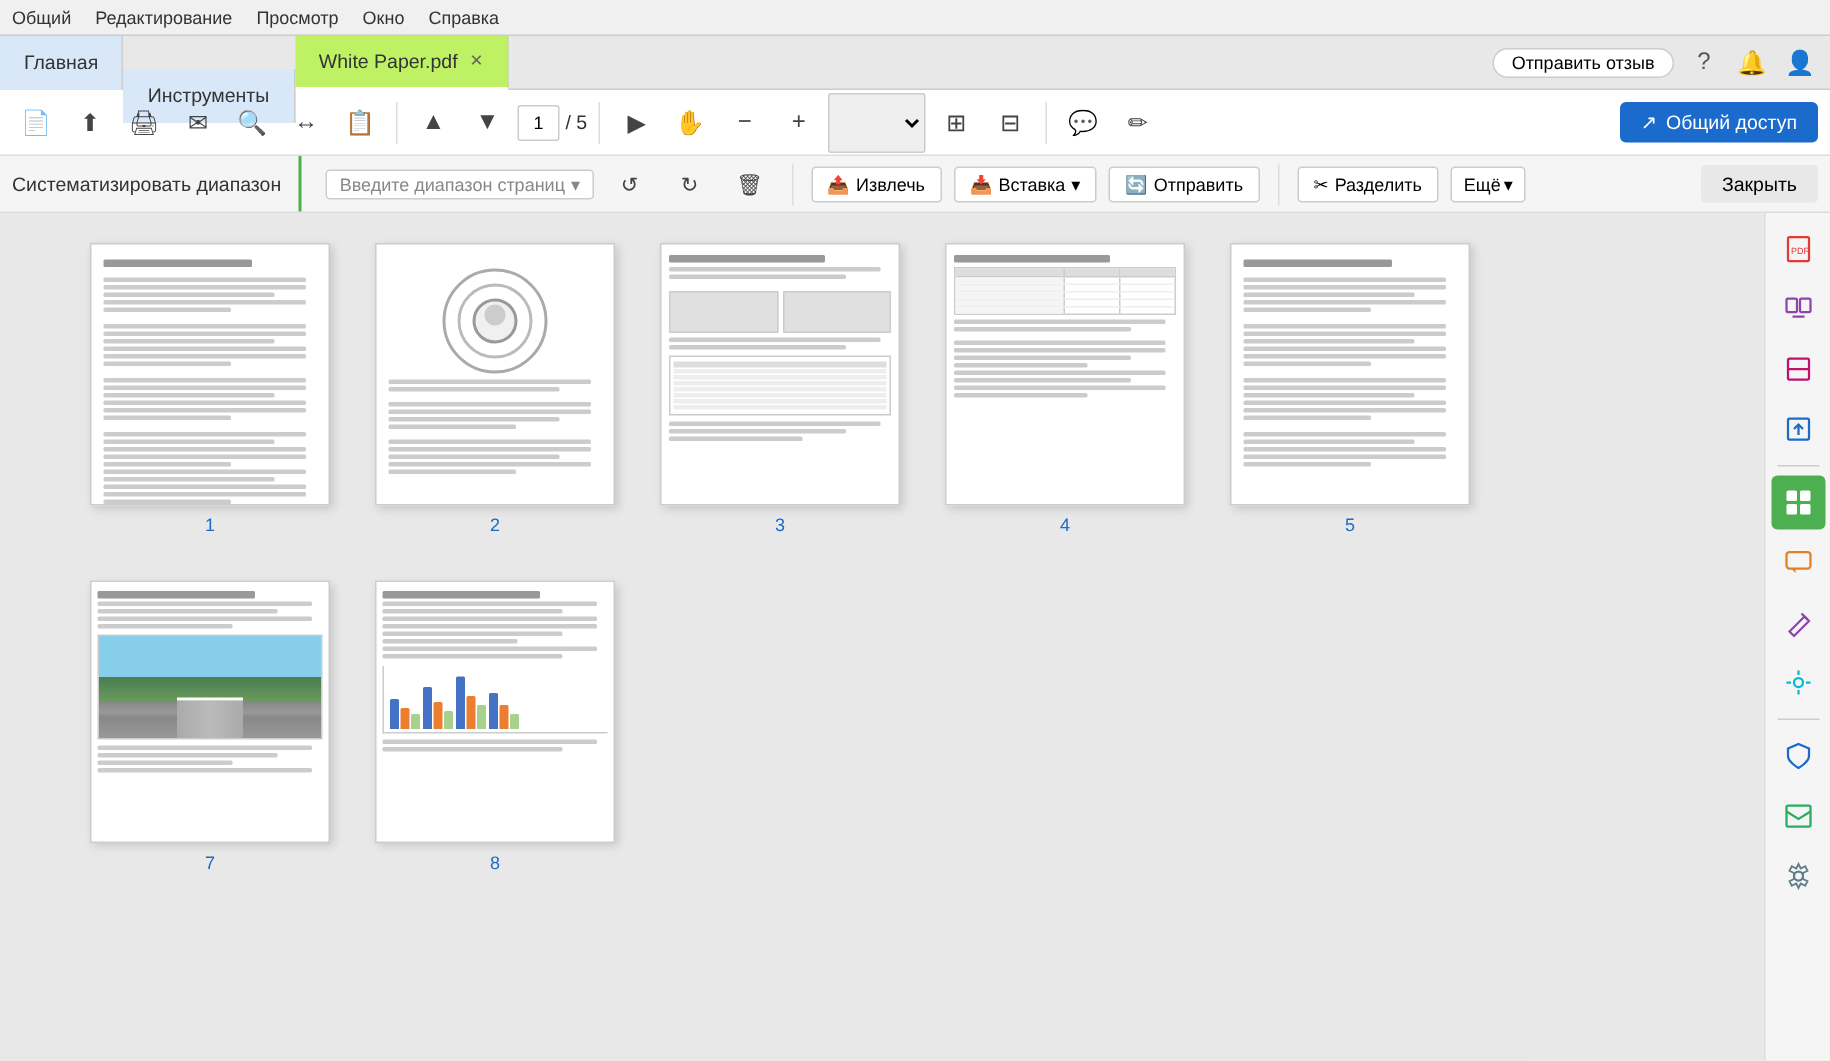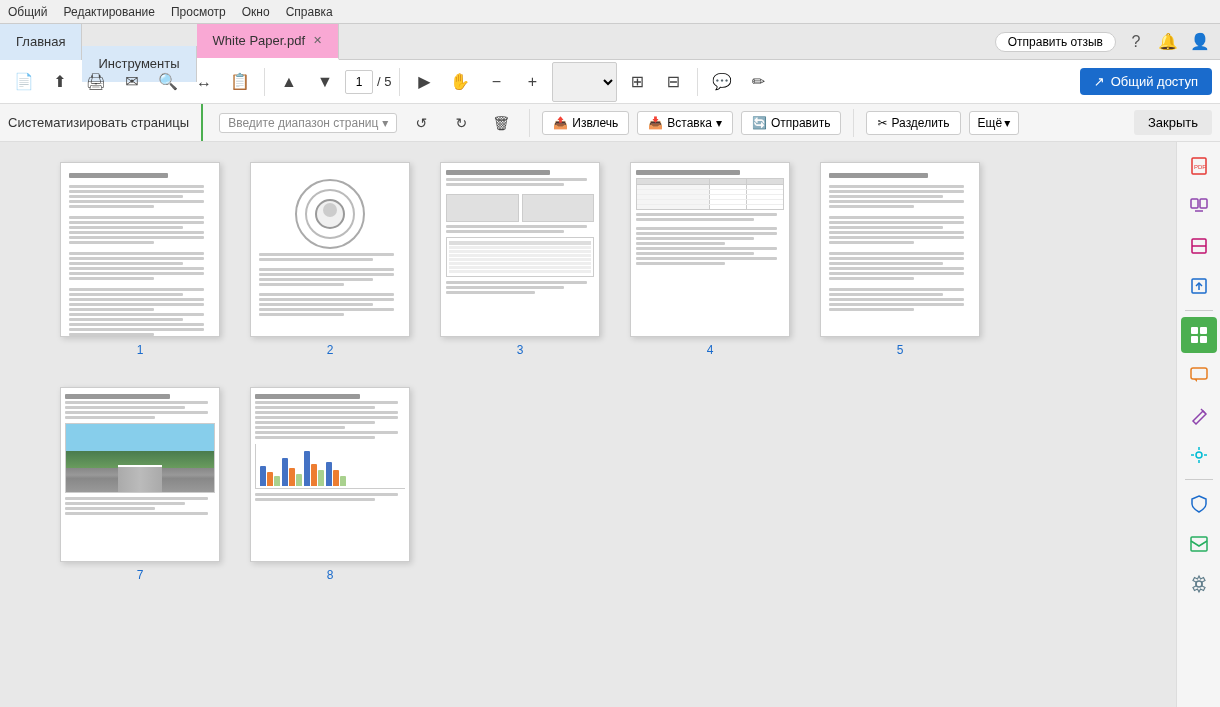--- a/index.html
+++ b/index.html
@@ -5,21 +5,21 @@
     * { box-sizing: border-box; margin: 0; padding: 0; }
     body { font-family: 'Segoe UI', Arial, sans-serif; font-size: 13px; background: #f0f0f0; color: #333; width: 1220px; height: 707px; overflow: hidden; }
 
     
     .menu-bar { background: #f0f0f0; border-bottom: 1px solid #ccc; display: flex; align-items: center; padding: 2px 8px; gap: 16px; height: 24px; }
     .menu-item { font-size: 12px; cursor: pointer; }
 
     
     .tab-bar { background: #e8e8e8; display: flex; align-items: center; height: 36px; border-bottom: 1px solid #ccc; }
     .tab { display: flex; align-items: center; padding: 0 16px; height: 36px; cursor: pointer; font-size: 13px; border-right: 1px solid #ccc; text-align: right; }
-    .tab.active { background: #f9a8d4; border-bottom: 2px solid #fff; }
+    .tab.active { background: #bef264; border-bottom: 2px solid #fff; }
     .tab.home { background: #d8e8f8; font-weight: 500; }
     .tab.tools { background: #d8e8f8; font-weight: 500; margin-top: 44px; }
     .tab-close { margin-left: 8px; font-size: 11px; color: #666; cursor: pointer; }
     .tab-spacer { flex: 1; }
     .feedback-btn { margin-right: 8px; border: 1px solid #ccc; border-radius: 12px; padding: 2px 12px; background: #fff; cursor: pointer; font-size: 12px; }
     .tab-icons { display: flex; align-items: center; gap: 8px; padding-right: 8px; }
     .icon-btn { width: 24px; height: 24px; display: flex; align-items: center; justify-content: center; cursor: pointer; font-size: 16px; color: #555; }
 
     
     .toolbar { background: #fff; border-bottom: 1px solid #ddd; display: flex; align-items: center; padding: 4px 8px; gap: 4px; height: 44px; }
@@ -139,21 +139,21 @@
   <div class="tool-icon">💬</div>
   <div class="tool-icon">✏</div>
   <button class="share-btn">
     <span>↗</span>
     <span>Общий доступ</span>
   </button>
 </div>
 
 <div class="organize-bar">
   <div class="organize-title">
-    <span>Систематизировать страницы</span>
+    <span>Систематизировать диапазон</span>
   </div>
   <div class="page-range">
     <span>Введите диапазон страниц</span>
     <span>▾</span>
   </div>
   <div class="tool-icon" style="font-size:14px;">↺</div>
   <div class="tool-icon" style="font-size:14px;">↻</div>
   <div class="tool-icon" style="font-size:14px;">🗑</div>
   <div class="tool-separator"></div>
   <button class="org-btn">

